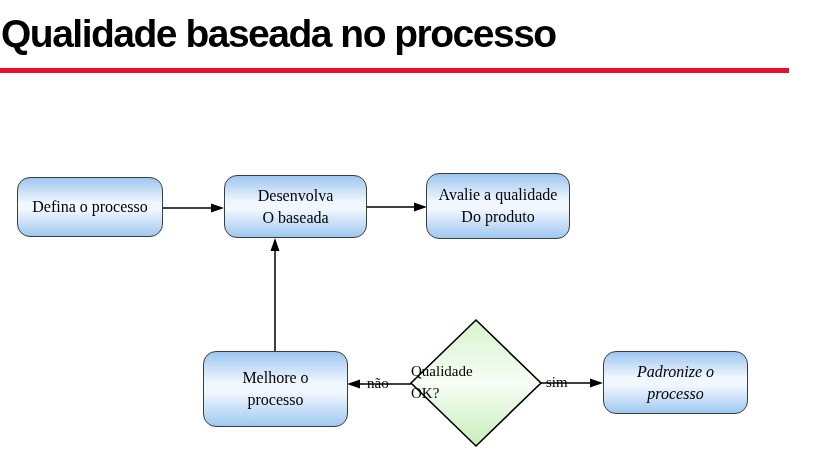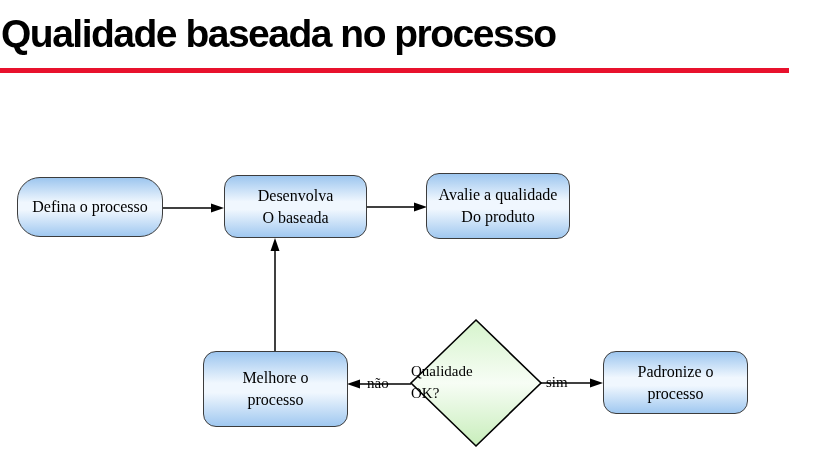--- a/index.html
+++ b/index.html
@@ -44,25 +44,25 @@
       var(--node-grad-mid, #f0f7fe) 55%,
       var(--node-grad-bottom, #a0c8f0) 100%);
     display: flex;
     flex-direction: column;
     align-items: center;
     justify-content: center;
     text-align: center;
     font-size: 16px;
     line-height: 22px;
   }
-  #node-defina     { left: 17px;  top: 177px; width: 146px; height: 60px; border-radius: 23px; }
+  #node-defina     { left: 17px;  top: 177px; width: 146px; height: 60px; }
   #node-desenvolva { left: 224px; top: 175px; width: 143px; height: 63px; }
   #node-avalie     { left: 426px; top: 173px; width: 144px; height: 66px; }
   #node-melhore    { left: 203px; top: 351px; width: 145px; height: 76px; }
-  #node-padronize  { left: 603px; top: 351px; width: 145px; height: 63px; }
+  #node-padronize  { left: 603px; top: 351px; width: 145px; height: 63px; font-style: italic; }
   #connector-layer {
     position: absolute;
     left: 0; top: 0;
     width: 815px; height: 473px;
   }
   #decision-label {
     position: absolute;
     left: 411px;
     top: 360px;
     width: 130px;

